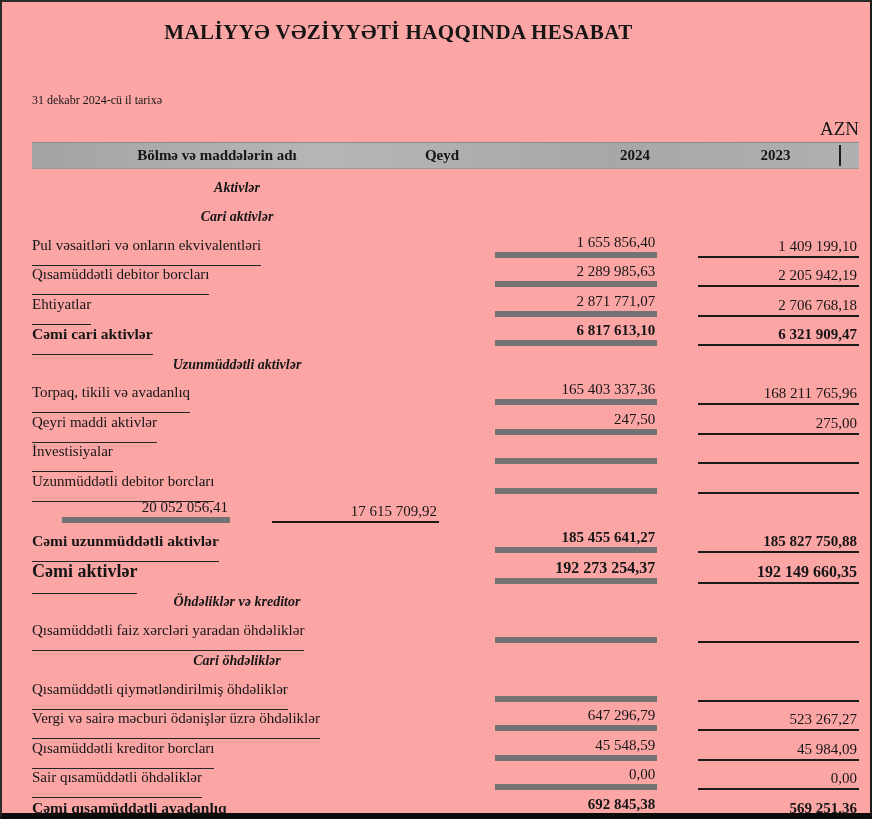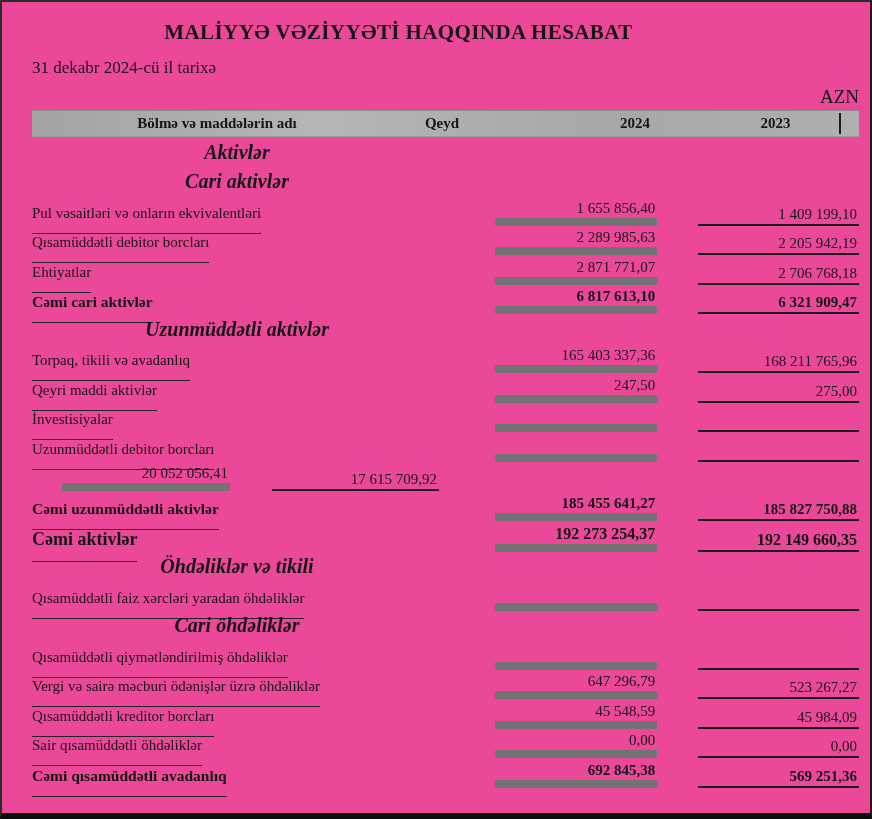--- a/index.html
+++ b/index.html
@@ -3,42 +3,42 @@
 <meta charset="utf-8">
 <style>
   * { margin:0; padding:0; box-sizing:border-box; }
   html,body { background:#e9e9e9; }
   body { font-family:"Liberation Serif", serif; }
 
   .page {
     position:relative;
     width:872px; height:819px;
     margin:0 auto;
-    background:#ec4899;
+    background:#fca5a5;
     color:#161616;
     border-left:2px solid #2b2b2b;
     border-top:2px solid #2b2b2b;
     border-right:2px solid #1c1c1c;
     border-bottom:6px solid #0c0c0c;
     padding:16px 15px 0 30px;
     overflow:hidden;
   }
 
   .title {
     text-align:center;
     font-weight:bold;
     font-size:21px;
     letter-spacing:0.4px;
     padding-right:90px;
     line-height:28px;
   }
 
   .date-line {
-    margin-top:12px;
-    font-size:17px;
+    margin-top:44px;
+    font-size:12px;
     line-height:20px;
   }
 
   .currency {
     margin-top:10px;
     width:827px;
     text-align:right;
     font-size:19px;
     line-height:18px;
   }
@@ -68,31 +68,31 @@
   }
 
   
   .rows { width:827px; }
   .row { display:flex; height:29.5px; align-items:flex-end; }
 
   .row .lbl { width:450px; font-size:15px; padding-bottom:4px; line-height:17px; }
   .row .lbl span { border-bottom:1px solid #242424; padding-bottom:12px; }
   .row .note { width:30px; }
   .row .v1 { width:168px; text-align:right; font-size:15px;
-             border-bottom:8px solid #737373; padding:0 2px 1px 0; line-height:18px; }
+             border-bottom:6px solid #737373; padding:0 2px 1px 0; line-height:18px; }
   .row .gap { width:42px; }
   .row .v2 { width:167px; text-align:right; font-size:15px;
              border-bottom:2px solid #1a1a1a; padding:0 2px 1px 0; line-height:18px; }
 
   .row.section .lbl-sec {
     width:410px;
     text-align:center;
     font-weight:bold;
     font-style:italic;
-    font-size:20px;
+    font-size:14px;
     padding-bottom:3px;
   }
 
   .row.total .lbl, .row.total .v1, .row.total .v2 { font-weight:bold; }
   .row.total .lbl { font-size:15.5px; }
 
   .row.grand { height:31px; }
   .row.grand .lbl { font-size:18px; font-weight:bold; }
   .row.grand .v1, .row.grand .v2 { font-weight:bold; font-size:16px;margin-top:32px; }
 </style>
@@ -196,21 +196,21 @@
         <div class="v2">185 827 750,88</div>
       </div>
       <div class="row grand">
         <div class="lbl"><span>Cəmi aktivlər</span></div>
         <div class="note"></div>
         <div class="v1">192 273 254,37</div>
         <div class="gap"></div>
         <div class="v2">192 149 660,35</div>
       </div>
       <div class="row section">
-        <div class="lbl-sec">Öhdəliklər və tikili</div>
+        <div class="lbl-sec">Öhdəliklər və kreditor</div>
       </div>
       <div class="row item">
         <div class="lbl"><span>Qısamüddətli faiz xərcləri yaradan öhdəliklər</span></div>
         <div class="note"></div>
         <div class="v1"></div>
         <div class="gap"></div>
         <div class="v2"></div>
       </div>
       <div class="row section">
         <div class="lbl-sec">Cari öhdəliklər</div>

